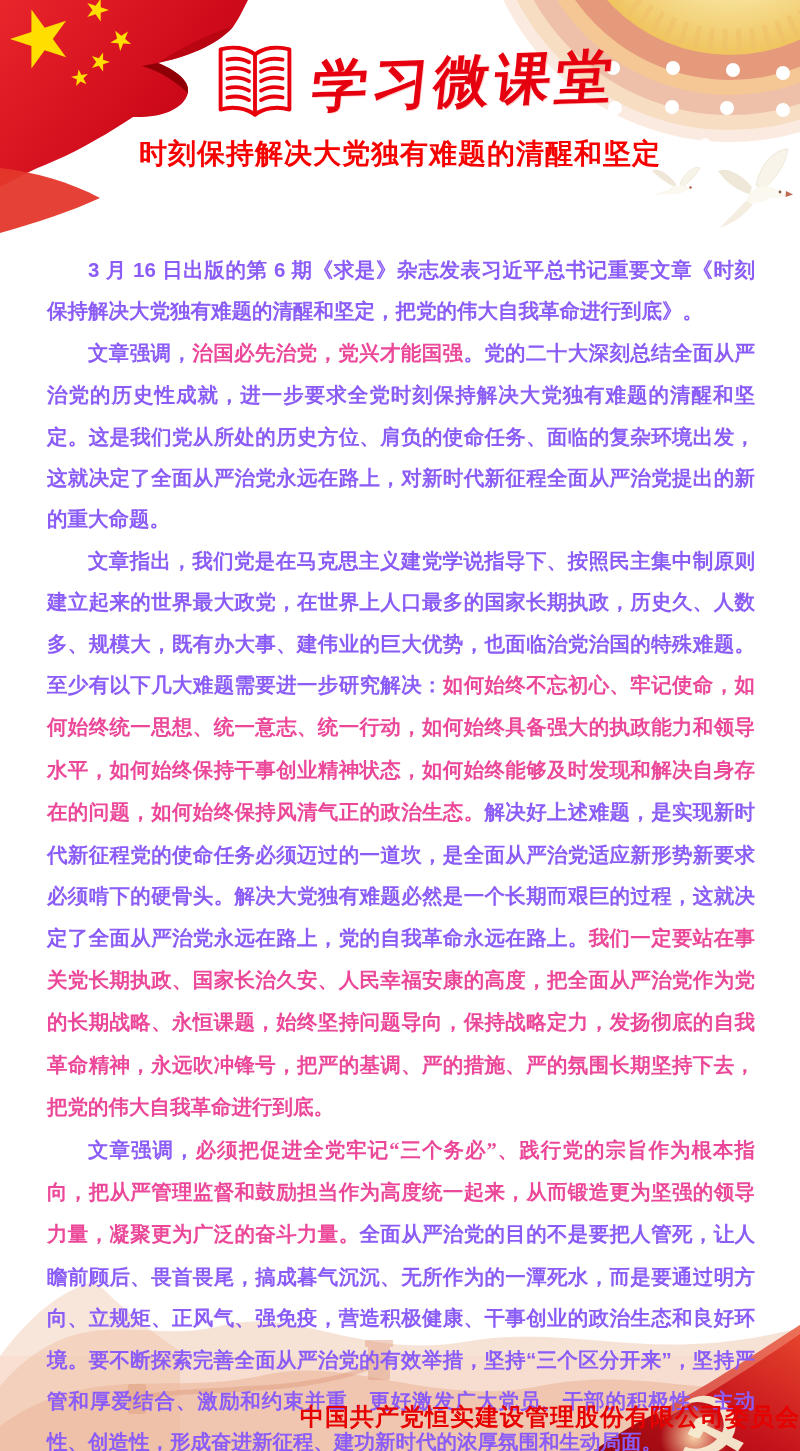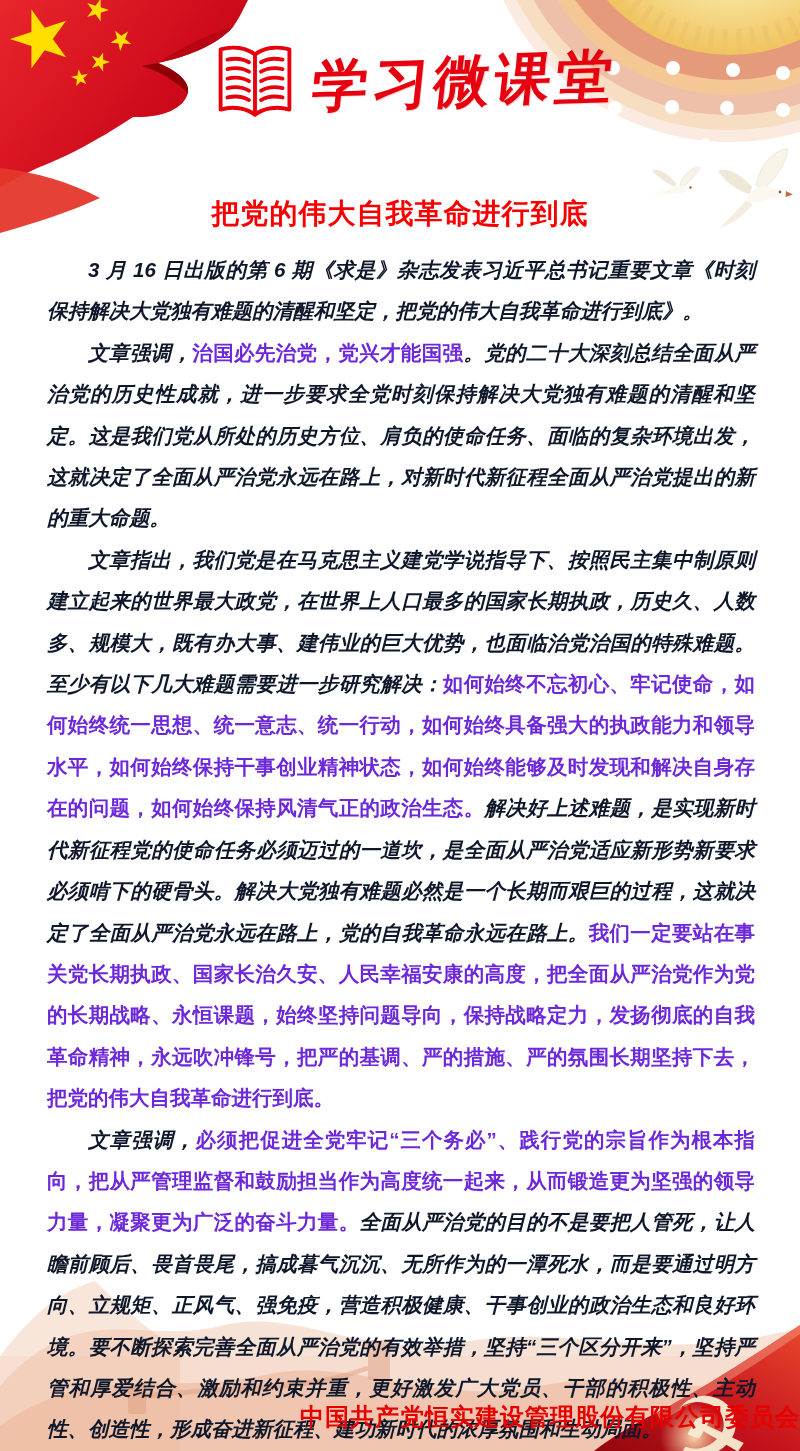--- a/index.html
+++ b/index.html
@@ -39,22 +39,22 @@
   .dove-small{position:absolute;left:650px;top:164px;width:52px;height:38px;z-index:1;}
   .dove-large{position:absolute;left:716px;top:147px;width:78px;height:84px;z-index:1;}
 
   
   .article{
     position:absolute;top:249px;left:47px;right:45px;z-index:3;
     font-size:20.5px;font-weight:bold;line-height:41.4px;
     text-align:justify;color:#000;
   }
   .article p{margin:0;text-indent:2em;}
-  .seg-black{color:#0f172a;font-style:italic;}
-  .seg-red{color:#6d28d9;}
+  .seg-black{color:#8b5cf6;}
+  .seg-red{color:#ec4899;font-family:Liberation Serif, serif;}
 
   
   .watercolor{position:absolute;left:0;bottom:0;width:800px;height:215px;z-index:1;}
 
   
   .ribbon{position:absolute;right:0;bottom:0;width:206px;height:142px;z-index:2;}
 
   
   .footer{
     position:absolute;left:0;top:1401px;width:100%;text-align:right;z-index:3;
@@ -136,21 +136,21 @@
         <path d="M82,22 C73,20 63,21.5 57,25"></path>
         <path d="M82,33 C73,31 63,32.5 57,36"></path>
         <path d="M82,44 C73,42 63,43.5 57,47"></path>
         <path d="M82,55 C73,53 63,54.5 57,58"></path>
         <path d="M82,66 C73,64 63,65.5 57,69"></path>
       </g>
     </svg>
     <div class="logo-title">学习微课堂</div>
   </div>
 
-  <div class="headline l2">把党的伟大自我革命进行到底</div>
+  <div class="headline l1">时刻保持解决大党独有难题的清醒和坚定</div>
 
   <svg class="dove-small" viewBox="0 0 52 38">
     <path d="M26,20 C18,8 6,3 2,7 C9,14 18,20 25,23 Z" fill="#efe8d8"></path>
     <path d="M30,20 C34,8 46,1 50,4 C45,13 37,20 31,24 Z" fill="#f7f3e9" stroke="#e6dcc6" stroke-width="0.5"></path>
     <path d="M18,26 C24,20 34,20 40,24 C34,30 24,31 14,30 C10,30 6,31 2,34 C8,28 12,27 18,26 Z" fill="#fbf8f0"></path>
     <circle cx="40.5" cy="23.5" r="1.2" fill="#b05540"></circle>
   </svg>
   <svg class="dove-large" viewBox="0 0 78 84">
     <path d="M40,38 C44,18 58,2 72,2 C70,17 59,33 46,43 Z" fill="#f8f4ea" stroke="#e6dcc6" stroke-width="0.6"></path>
     <path d="M36,40 C24,26 10,20 2,24 C10,36 24,45 34,47 Z" fill="#efe8d8"></path>

